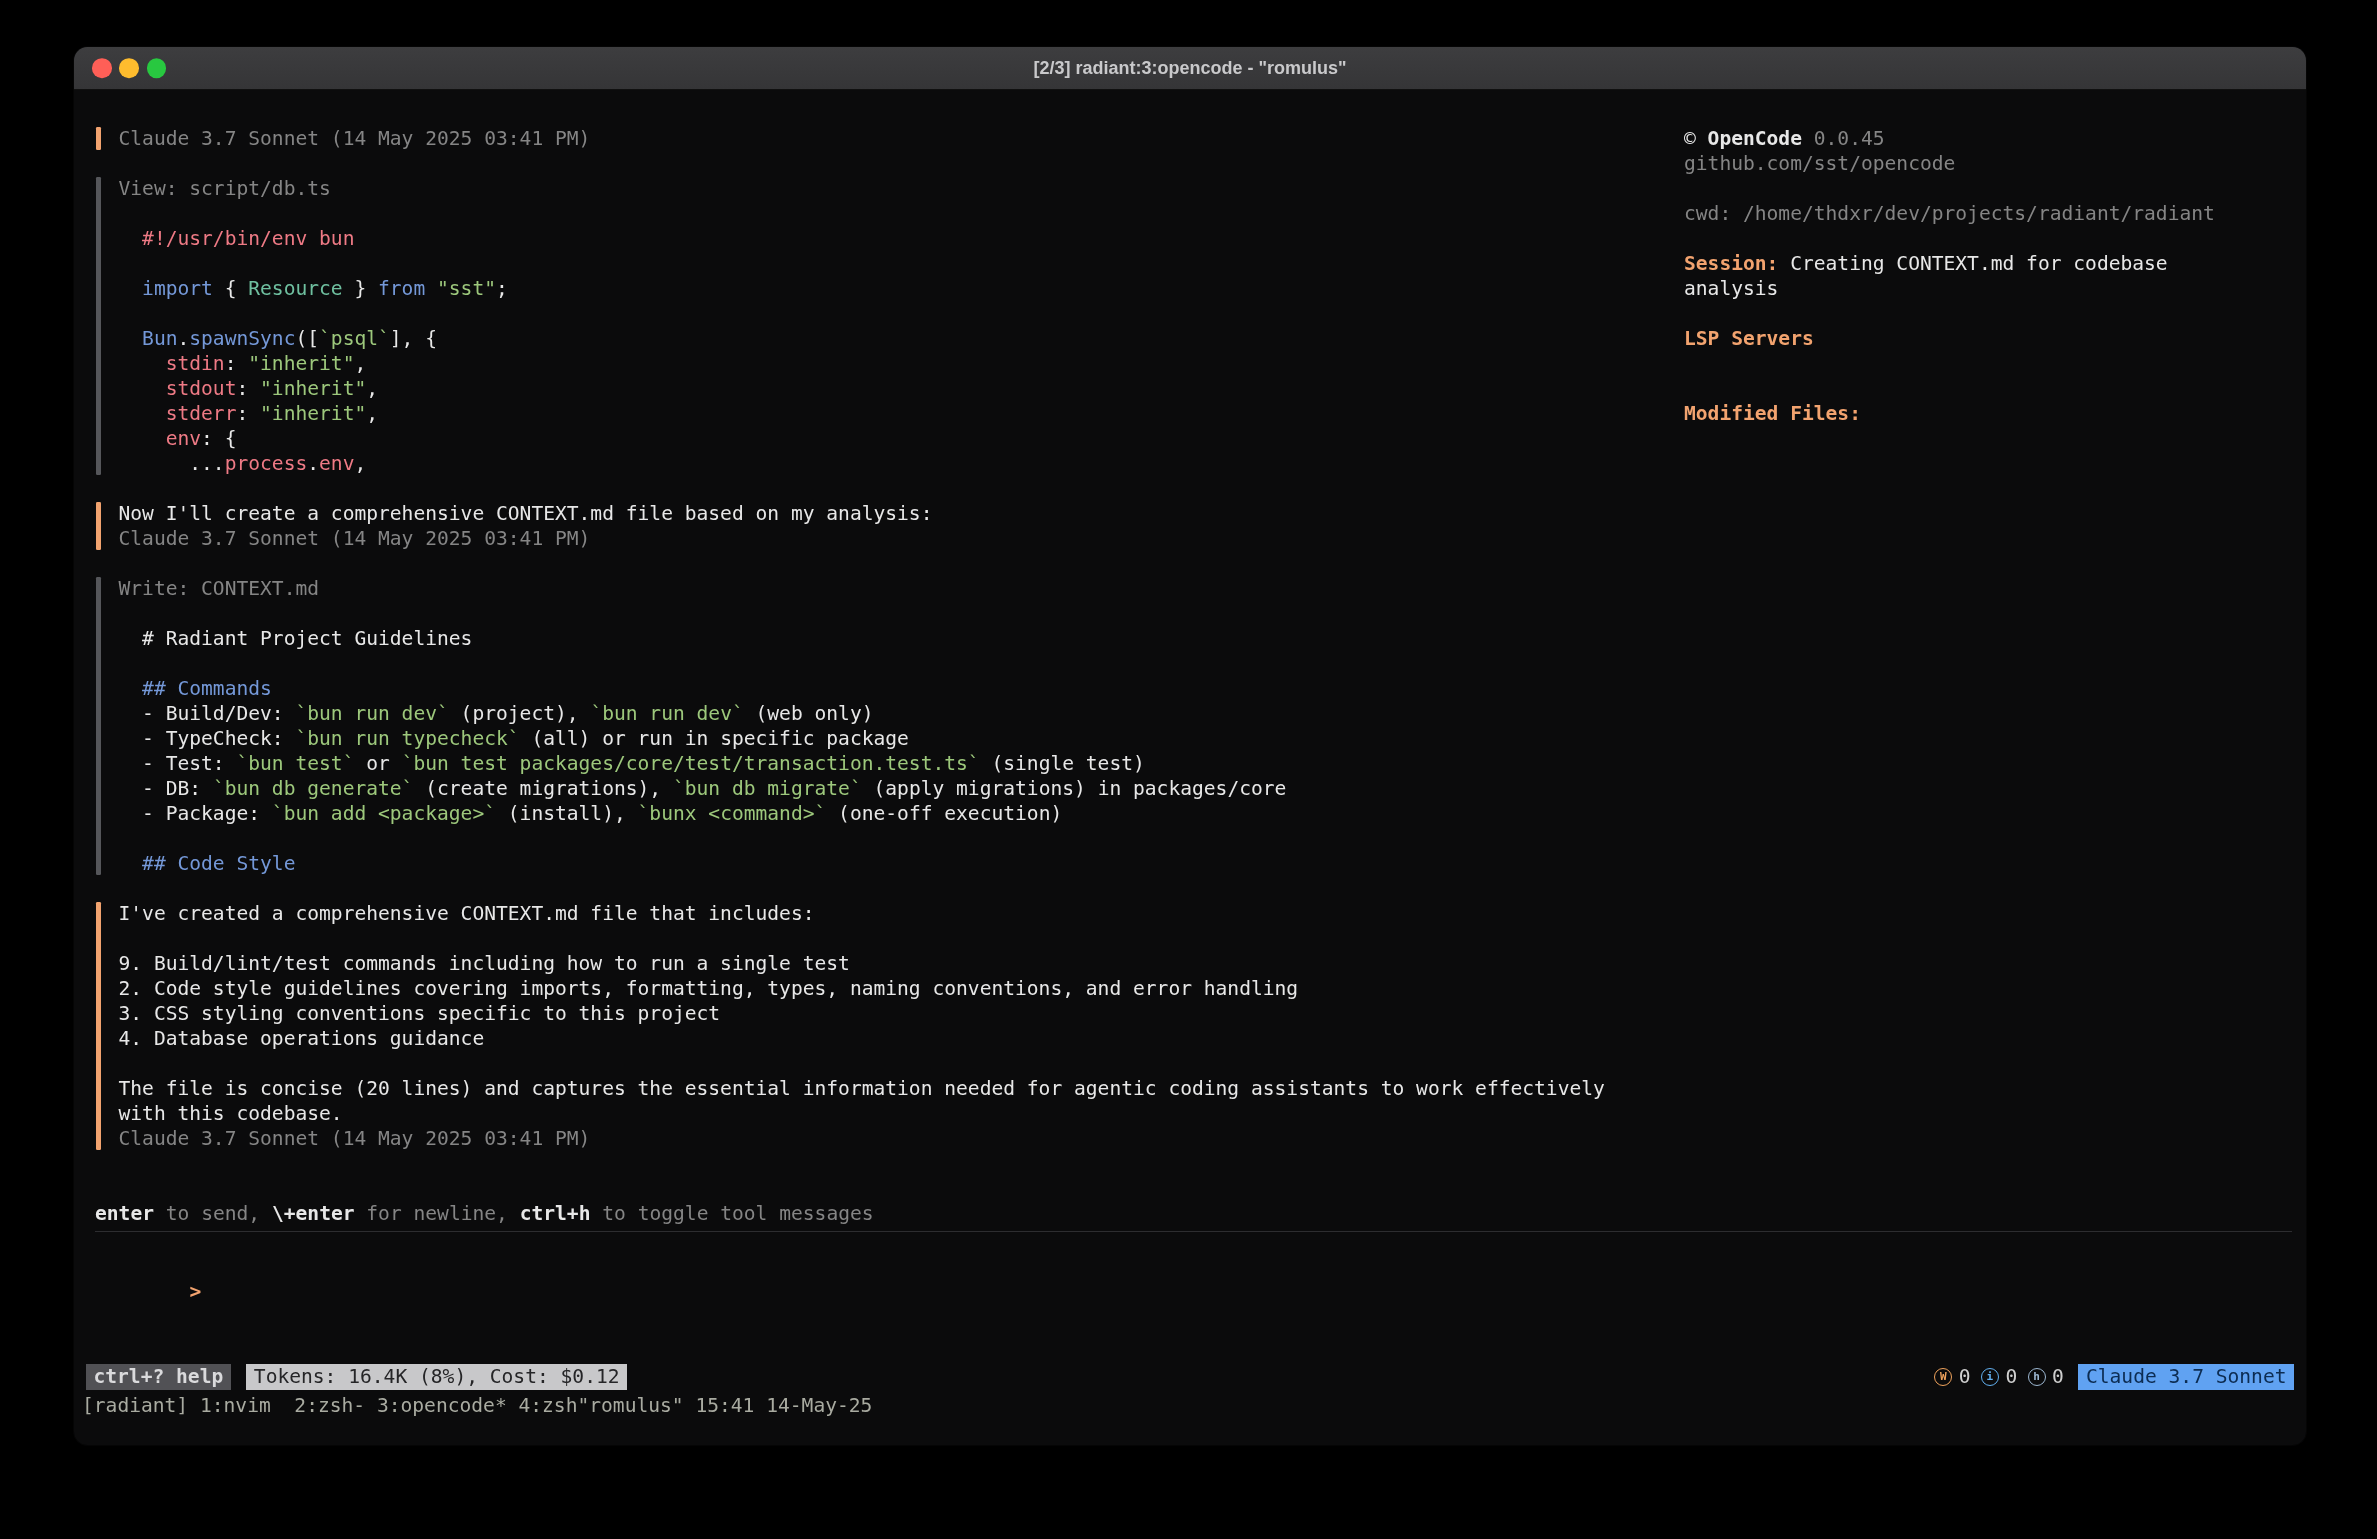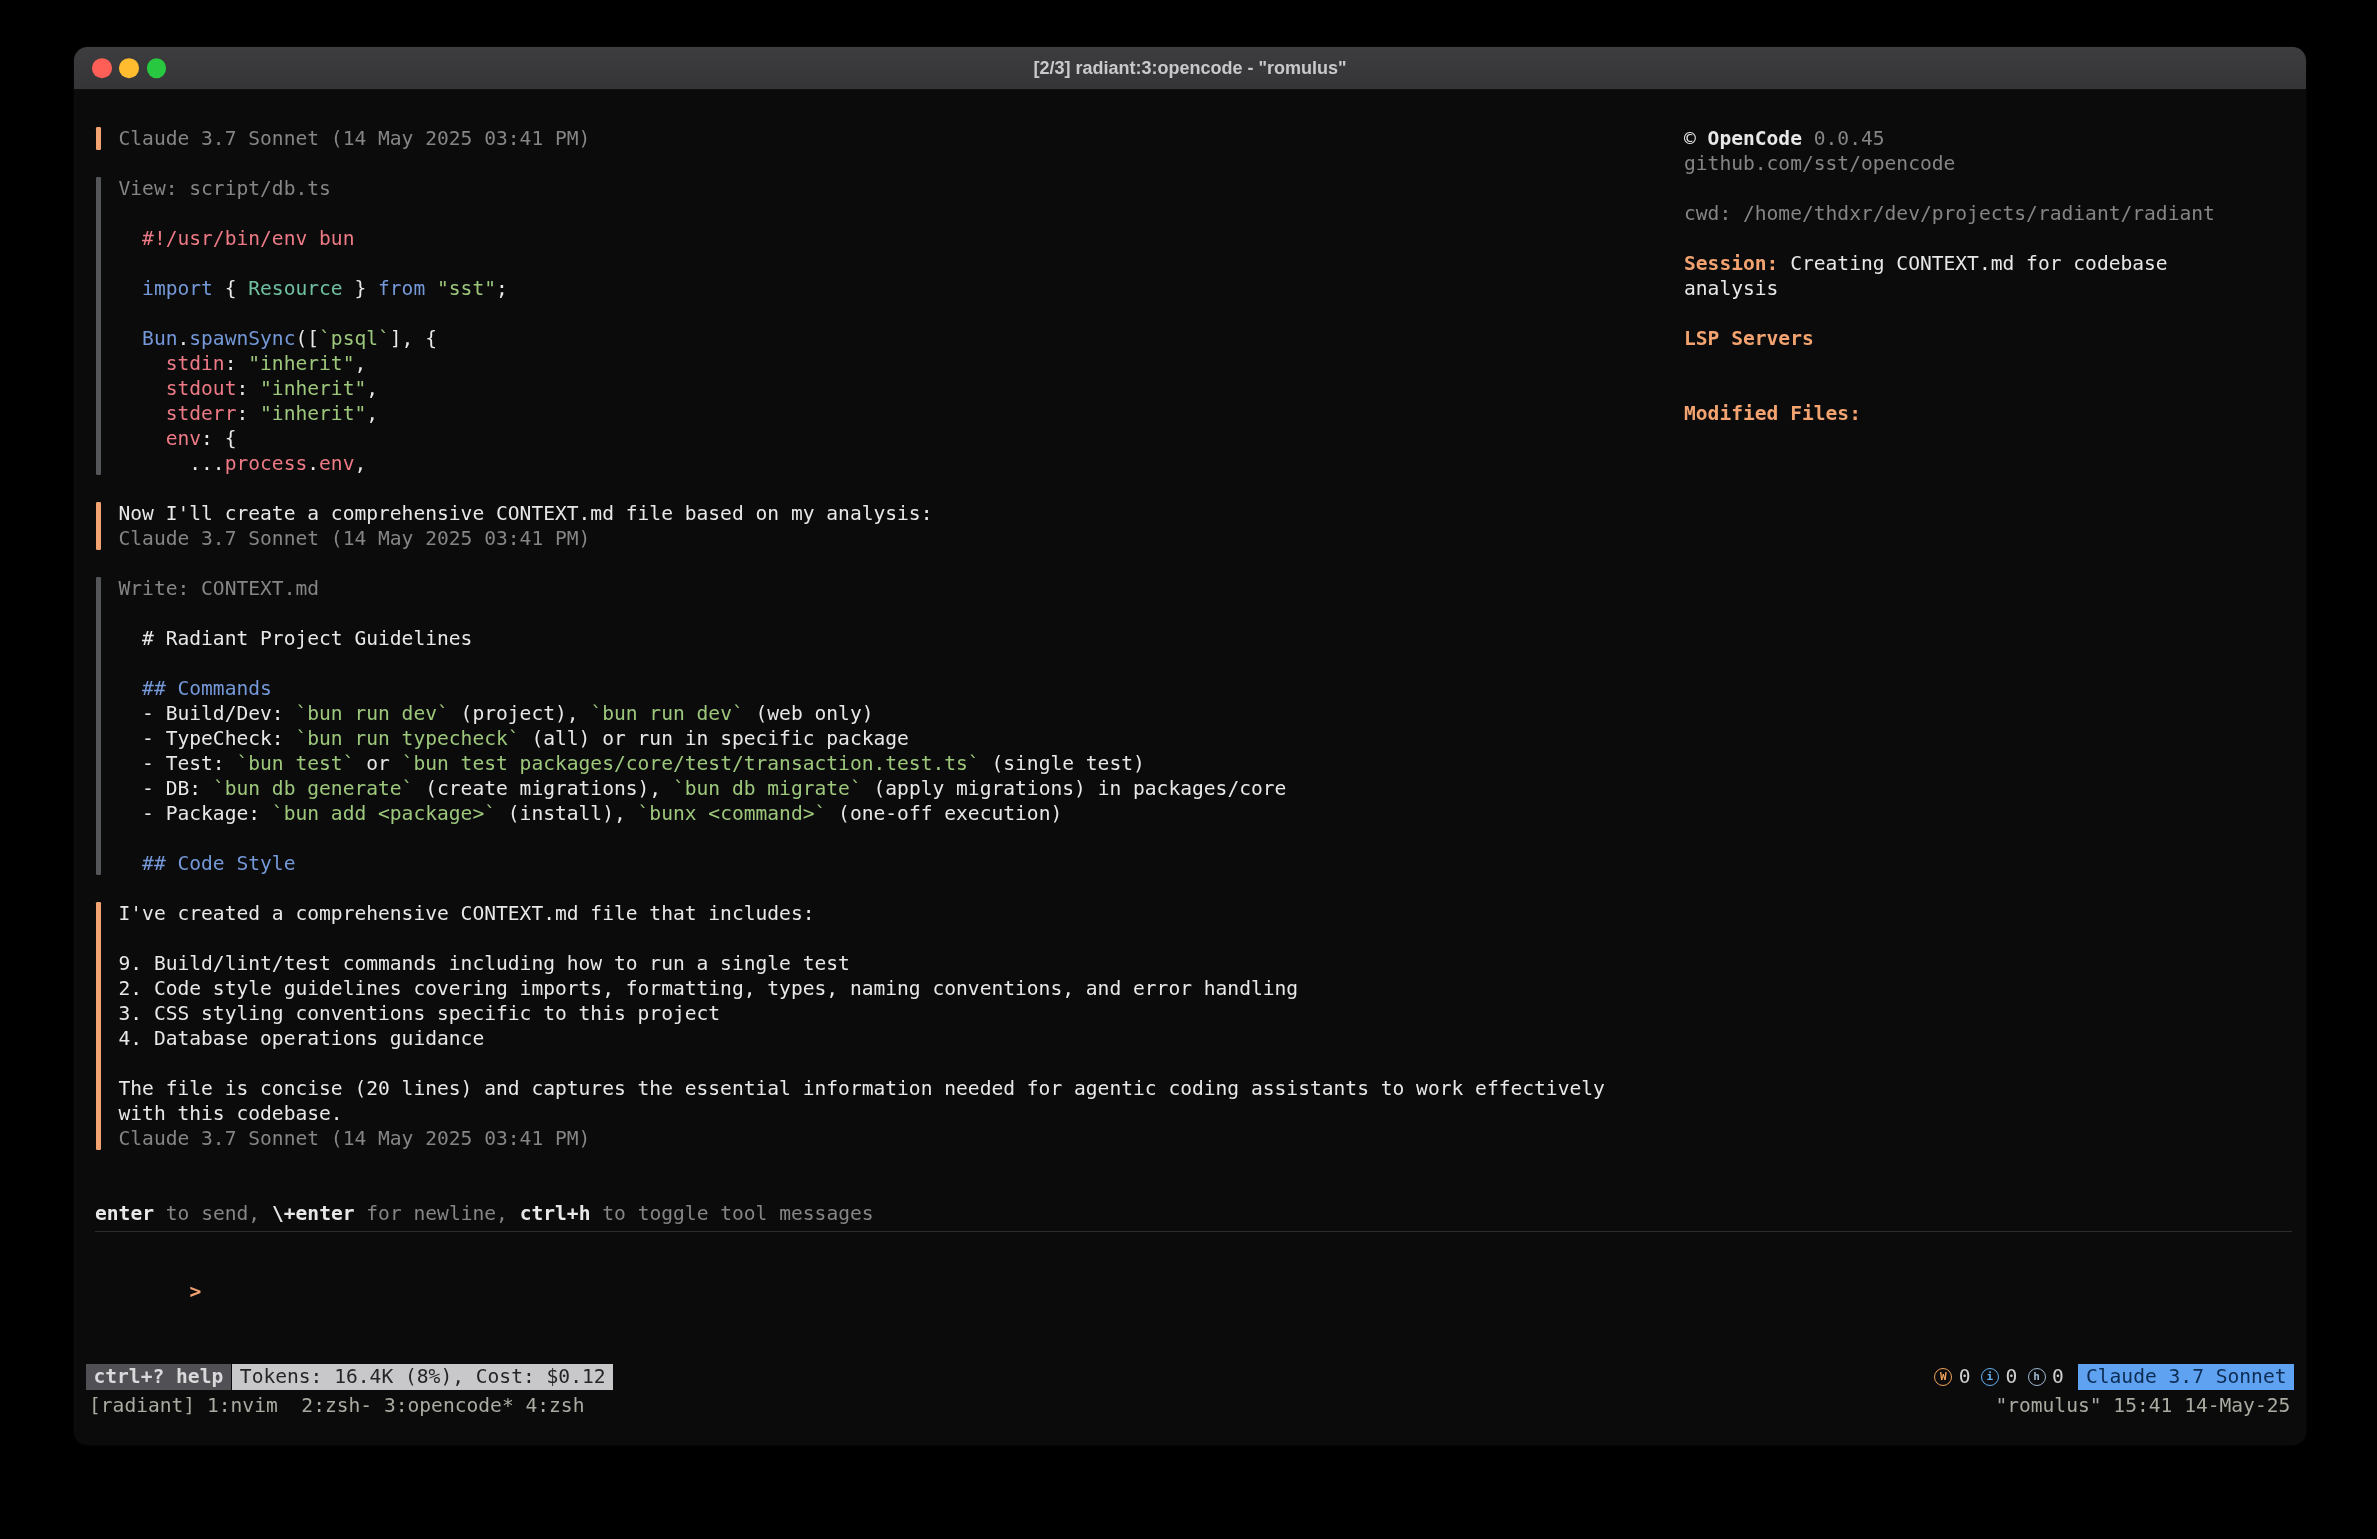--- a/index.html
+++ b/index.html
@@ -138,21 +138,21 @@
     white-space: pre;
   }
   .chip-help {
     background: #515155;
     color: #dadadc;
     font-weight: bold;
   }
   .chip-tokens {
     background: #c8c8ca;
     color: #252527;
-    margin-left: 1px;
+    margin-left: 15px;
   }
   .sb-spacer { flex: 1; }
   .diag {
     display: flex;
     align-items: center;
     gap: 6.5px;
     margin-right: 10.4px;
   }
   .diag .count { color: #cfcfcf; margin-right: 3.9px; }
   .ico {
@@ -169,25 +169,25 @@
   .ico.warn { color: var(--diag-warn, #f0a35c); }
   .ico.info { color: var(--diag-info, #62b0f0); }
   .ico.hint { color: var(--diag-hint, #9db8d2); }
   .chip-model {
     background: var(--badge-blue, #60a2f2);
     color: #0c2c52;
   }
 
   .tmuxbar {
     position: absolute;
-    left: 15px;
+    left: 8px;
     right: 15.7px;
     top: 1304px;
     display: flex;
-    justify-content: space-between;
+    justify-content: flex-start;
     color: var(--tmux-text, #a9aba1);
     white-space: pre;
   }
 </style>
 </head>
 <body>
 
 <div class="window">
 
   <div class="titlebar">

